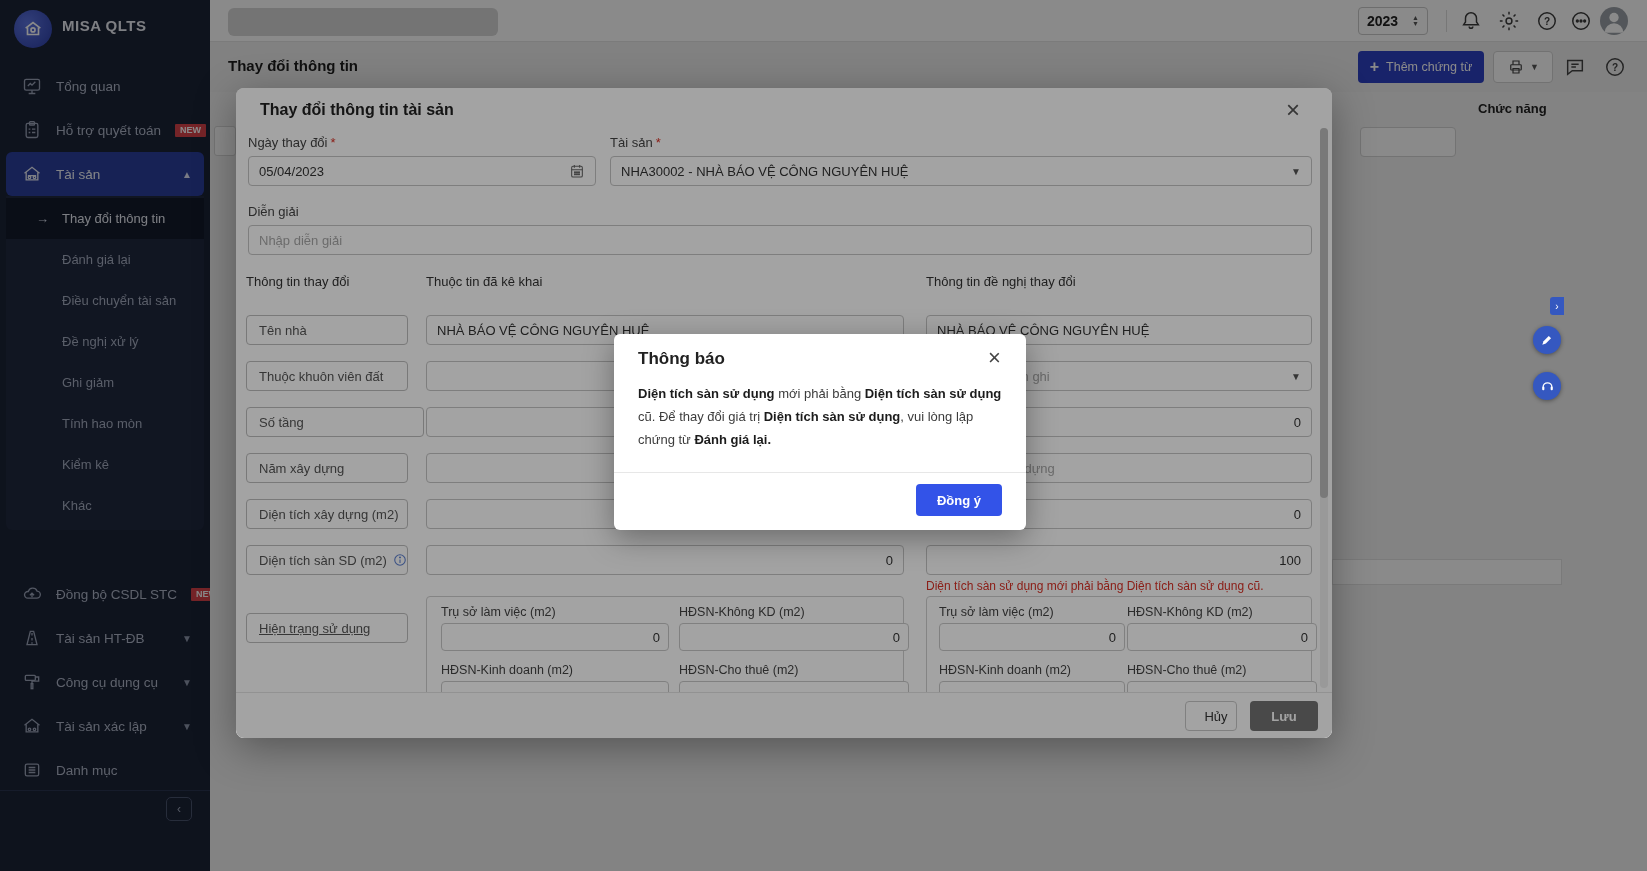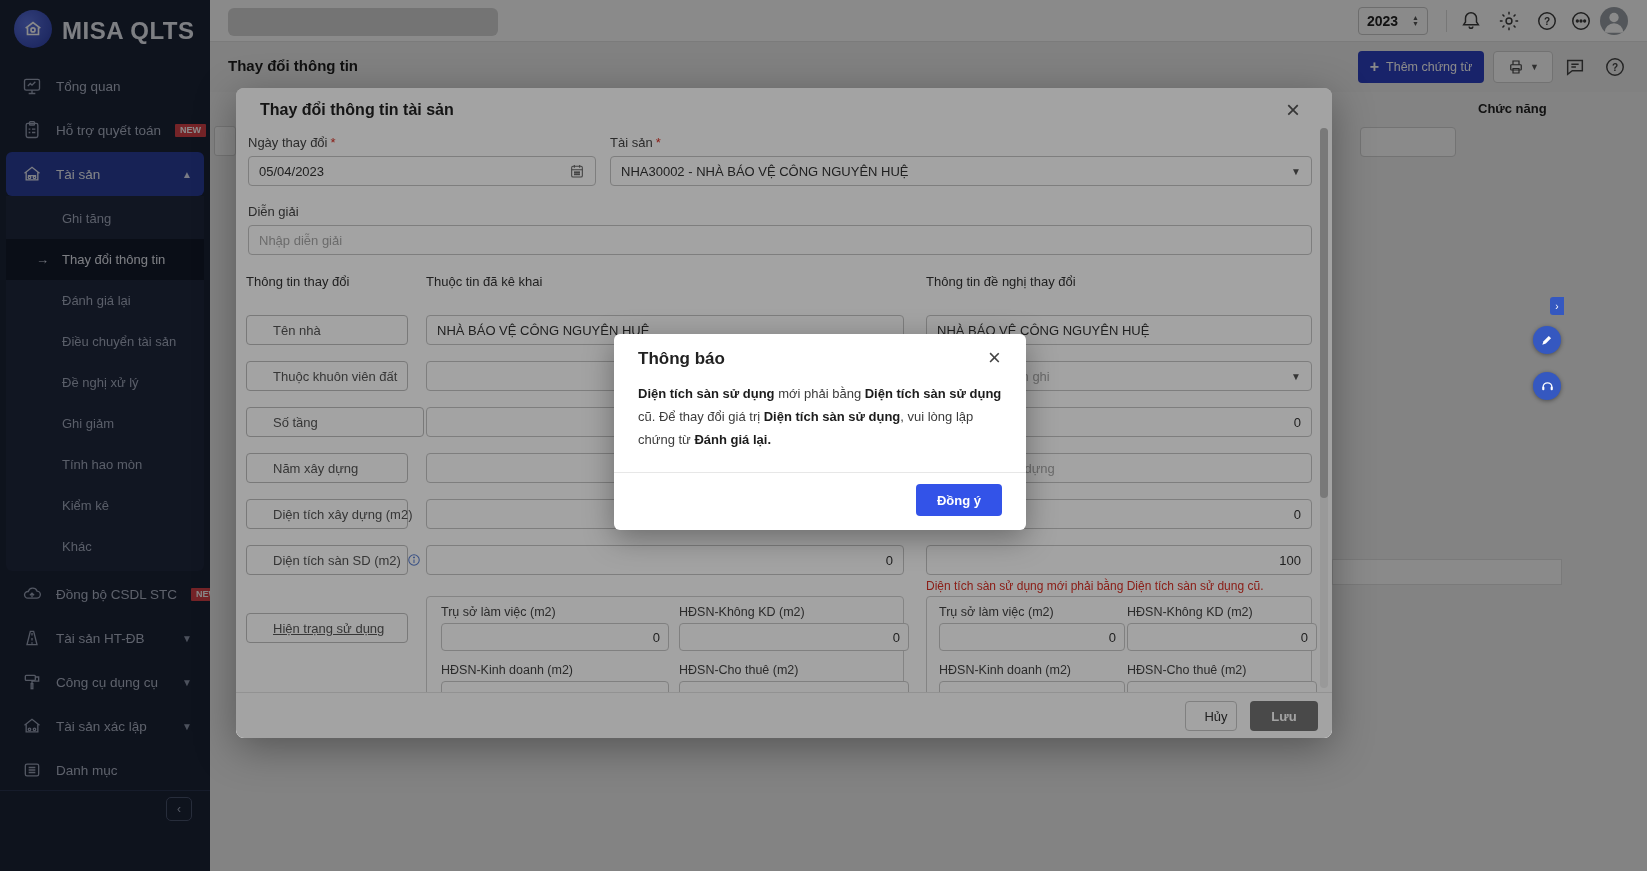--- a/index.html
+++ b/index.html
@@ -5,21 +5,21 @@
   html,body{margin:0;padding:0;background:#222;font-family:"Liberation Sans",sans-serif;}
   .stage{position:relative;width:1647px;height:871px;overflow:hidden;background:#f2f2f2;}
   .a{position:absolute;box-sizing:border-box;}
   svg{display:block;}
 
   
   .sidebar{left:0;top:0;width:210px;height:871px;background:#1b2336;color:#b9c0d0;}
   .brand-row{left:0;top:8px;width:210px;height:44px;}
   .brand-logo{left:14px;top:2px;width:38px;height:38px;border-radius:50%;
     background:radial-gradient(circle at 35% 35%,#5d74e0,#2c3fa8);display:flex;align-items:center;justify-content:center;}
-  .brand-name{left:62px;top:9px;font-size:24px;font-weight:bold;color:#e8eaf2;letter-spacing:.5px;}
+  .brand-name{left:62px;top:9px;font-size:15px;font-weight:bold;color:#e8eaf2;letter-spacing:.5px;}
   .sb-item{left:6px;width:198px;height:44px;display:flex;align-items:center;gap:14px;
     padding:0 12px 0 16px;font-size:13.5px;color:#aeb6c8;border-radius:6px;cursor:pointer;}
   .sb-item .lbl{white-space:nowrap;}
   .sb-item.active{background:#2b3f9e;color:#f2f4fa;}
   .badge{margin-left:auto;background:#d8434a;color:#fff;font-size:9px;font-weight:bold;
     border-radius:1px;padding:2px 5px;line-height:1;}
   .chev{margin-left:auto;font-size:10px;color:#8d96ab;}
   .sb-item.active .chev{color:#dfe4f5;}
   .submenu{left:6px;top:196px;width:198px;background:#20293f;border-radius:0 0 6px 6px;padding:2px 0 4px 0;}
   .sub-item{position:relative;height:41px;line-height:41px;padding-left:56px;font-size:13px;color:#a6aec2;cursor:pointer;}
@@ -73,21 +73,21 @@
   .m-close{left:1050px;top:8px;font-size:24px;color:#555;cursor:pointer;}
   .f-label{font-size:13px;color:#444;}
   .req{color:#d93025;margin-left:3px;}
   .fld{background:#fff;border:1px solid #c6c6c6;border-radius:4px;height:30px;display:flex;align-items:center;
     padding:4px 10px;font-size:13px;color:#333;overflow:hidden;}
   .fld .ph{color:#a8a8a8;white-space:nowrap;}
   .fld .val{white-space:nowrap;}
   .fld.num{justify-content:flex-end;}
   .fld .tail{margin-left:auto;color:#555;flex-shrink:0;}
   .lblbox{background:#fff;border:1px solid #bdbdbd;border-radius:4px;height:30px;display:flex;align-items:center;
-    gap:6px;padding:0 26px;font-size:13px;color:#555;cursor:pointer;white-space:nowrap;}
+    gap:6px;padding:0 12px;font-size:13px;color:#555;cursor:pointer;white-space:nowrap;}
   .colhead{font-size:13px;color:#333;}
   .err-text{font-size:12px;color:#d93025;white-space:nowrap;}
   .group-box{border:1px solid #cfcfcf;border-radius:4px;background:#fff;}
   .g-lbl{position:absolute;font-size:12.5px;color:#444;white-space:nowrap;}
   .g-fld{position:absolute;height:26px;border:1px solid #c9c9c9;border-radius:4px;background:#fff;
     display:flex;align-items:center;justify-content:flex-end;padding:0 8px;font-size:13px;color:#333;}
   .m-footer{left:0;top:604px;width:1096px;height:46px;background:#fff;border-top:1px solid #e4e4e4;
     border-radius:0 0 8px 8px;z-index:5;}
   .btn{height:30px;border-radius:4px;display:flex;align-items:center;justify-content:center;
     font-size:13px;cursor:pointer;}
@@ -154,21 +154,20 @@
             <circle cx="9" cy="16" r="1.5"></circle>
             <circle cx="15" cy="16" r="1.5"></circle>
             <path d="M7 14h10"></path>
         </svg>
         </span>
       <span class="lbl">Tài sản</span>
       <span class="chev">▲</span>
     </div>
 
     <div class="a submenu">
-      <div class="sub-item"><span>Ghi tăng</span></div>
       <div class="sub-item active">
         <span class="sub-arrow">→</span>
         <span>Thay đổi thông tin</span></div>
       <div class="sub-item"><span>Đánh giá lại</span></div>
       <div class="sub-item"><span>Điều chuyển tài sản</span></div>
       <div class="sub-item"><span>Đề nghị xử lý</span></div>
       <div class="sub-item"><span>Ghi giảm</span></div>
       <div class="sub-item"><span>Tính hao mòn</span></div>
       <div class="sub-item"><span>Kiểm kê</span></div>
       <div class="sub-item"><span>Khác</span></div>

